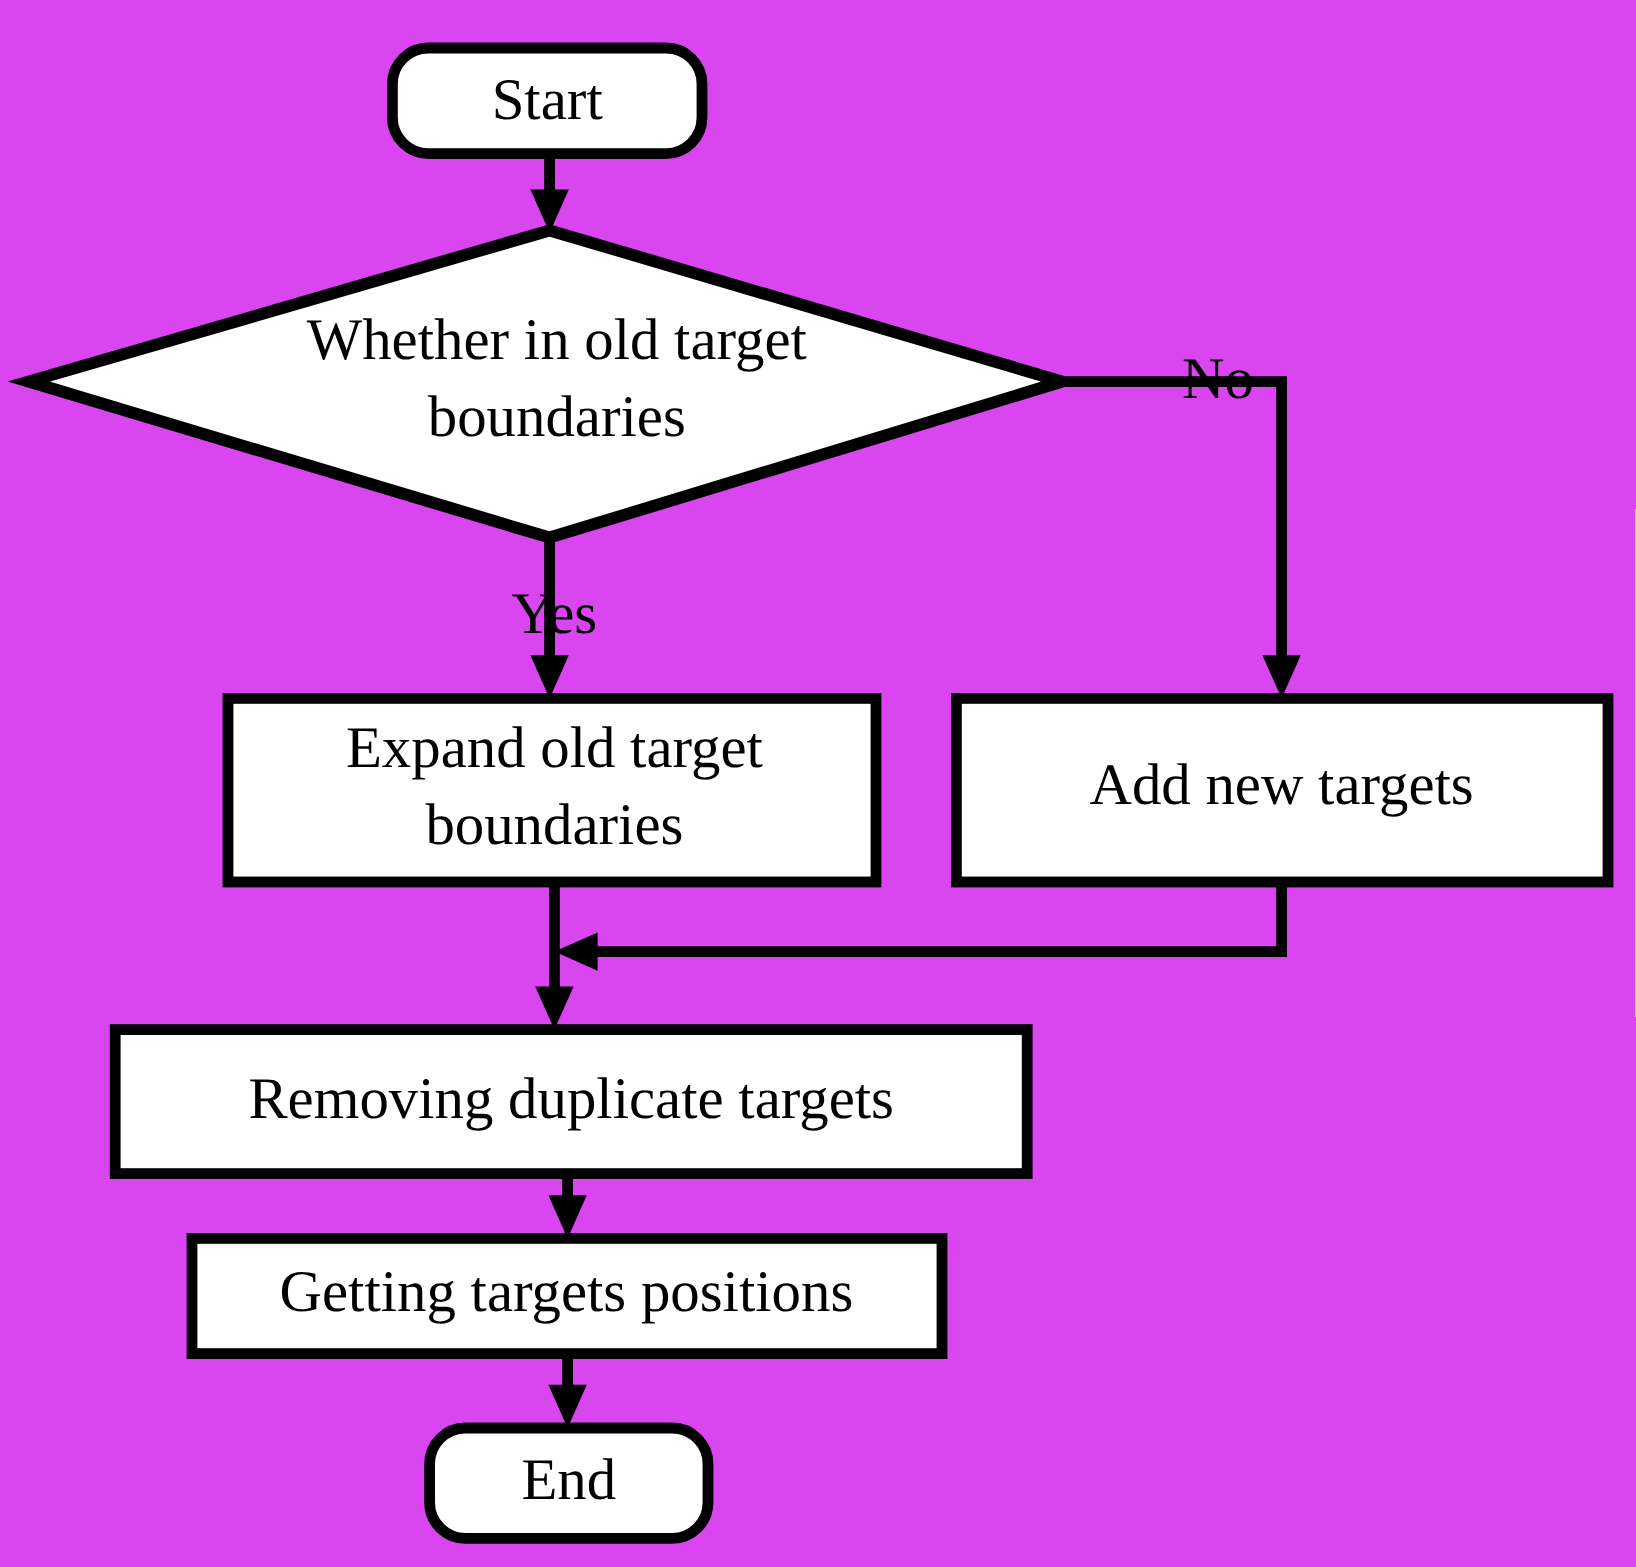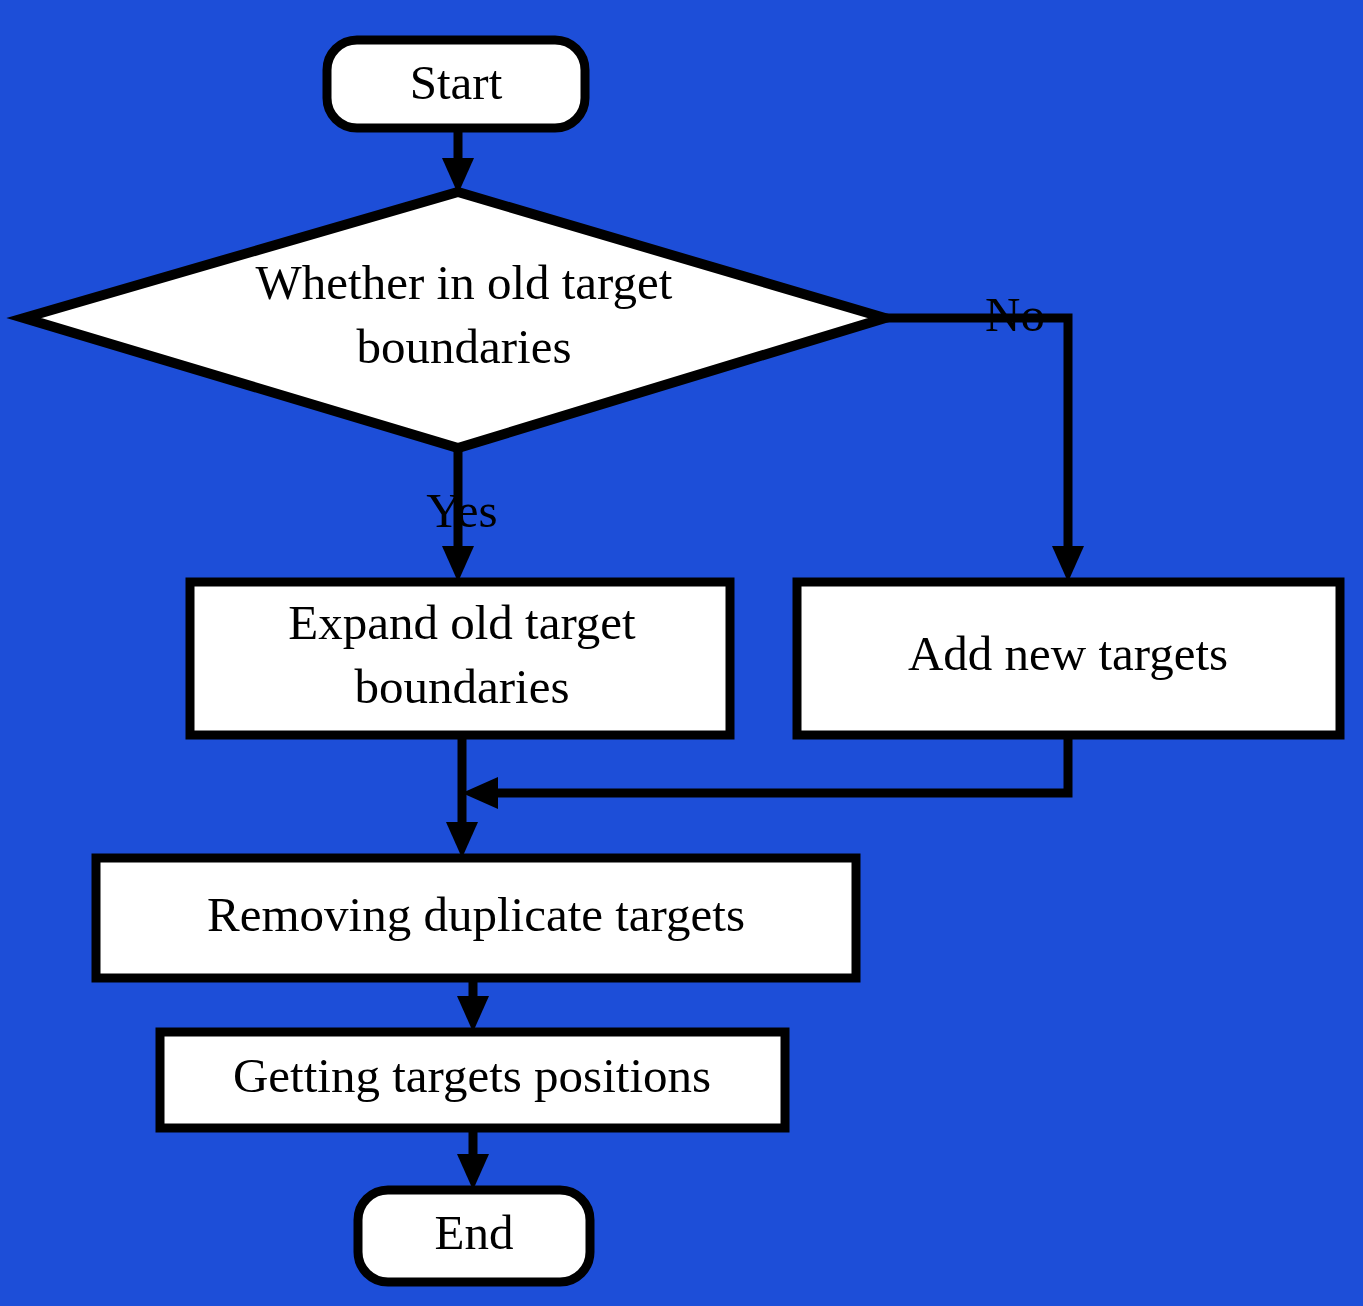--- a/index.html
+++ b/index.html
@@ -10,21 +10,21 @@
   body {
     width: 1363px;
     height: 1306px;
     font-family: "Liberation Serif", "DejaVu Serif", serif;
     overflow: hidden;
   }
   #flowchart-root {
     position: relative;
     width: 1363px;
     height: 1306px;
-    background: #1d4ed8;
+    background: #d946ef;
   }
   svg#flowchart-svg {
     display: block;
     width: 1363px;
     height: 1306px;
   }
   .shape-outline {
     fill: #ffffff;
     stroke: #000000;
     stroke-width: 9;

